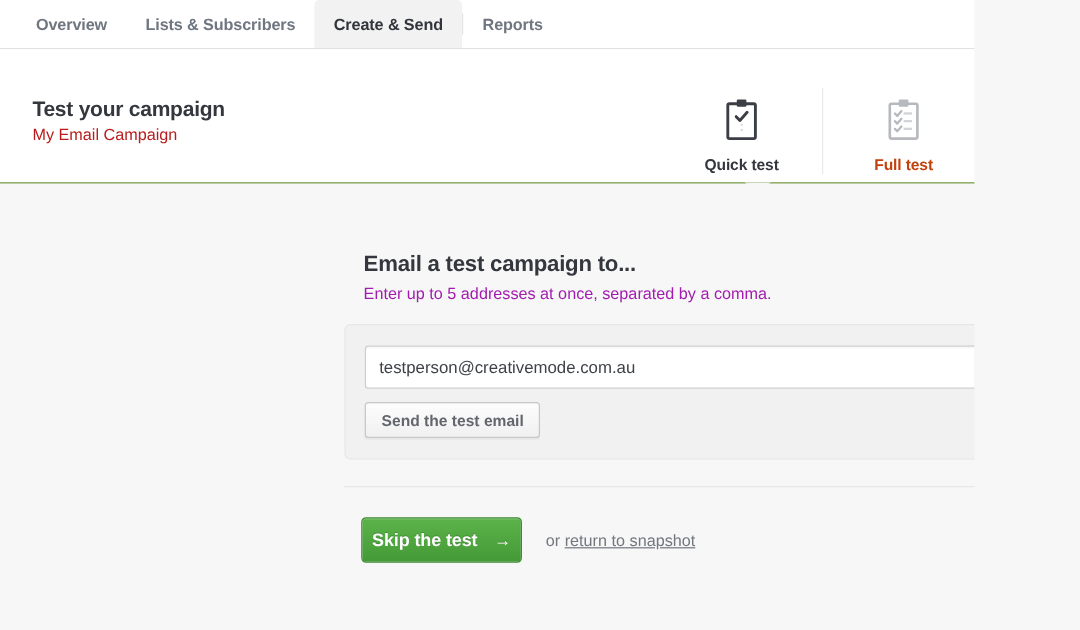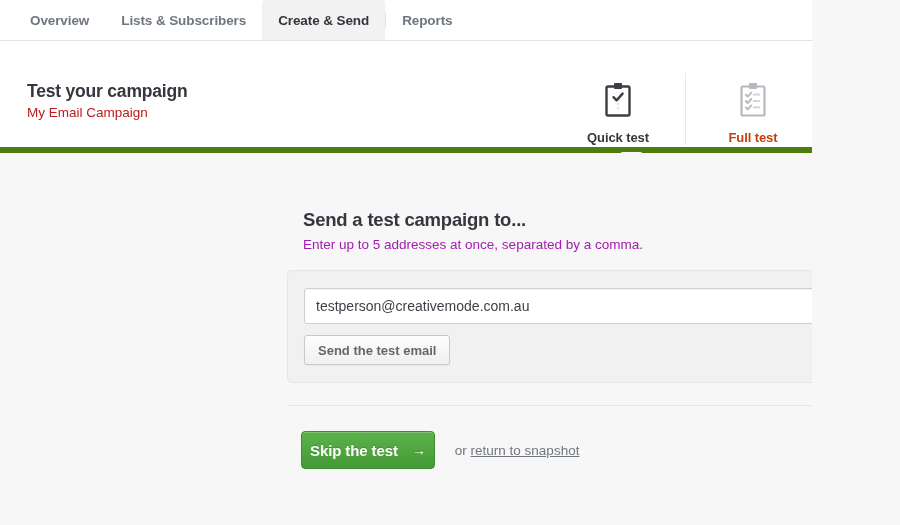--- a/index.html
+++ b/index.html
@@ -74,21 +74,21 @@
     margin-top: 11px;
   }
 
   
   .header {
     position: absolute;
     top: 41px; left: 0;
     width: 900px;
     height: 112px;
     background: #ffffff;
-    border-bottom: 6px solid #4d7c0f;
+    border-bottom: 1px solid #4d7c0f;
   }
 
   .header-titles {
     position: absolute;
     left: 27px;
     top: 39px;
   }
 
   .header-title {
     font-size: 17.5px;
@@ -352,21 +352,21 @@
 
     </div>
   </div>
 
   <div class="notch">
       <i></i>
     </div>
 
   <div class="content">
 
-    <div class="section-heading">Send a test campaign to...</div>
+    <div class="section-heading">Email a test campaign to...</div>
     <div class="section-sub">Enter up to 5 addresses at once, separated by a comma.</div>
 
     <div class="form-panel">
       <input class="email-input" type="text" value="testperson@creativemode.com.au" style="">
       <button class="send-test-btn">Send the test email</button>
     </div>
 
     <div class="divider-line"></div>
 
     <div class="actions">

